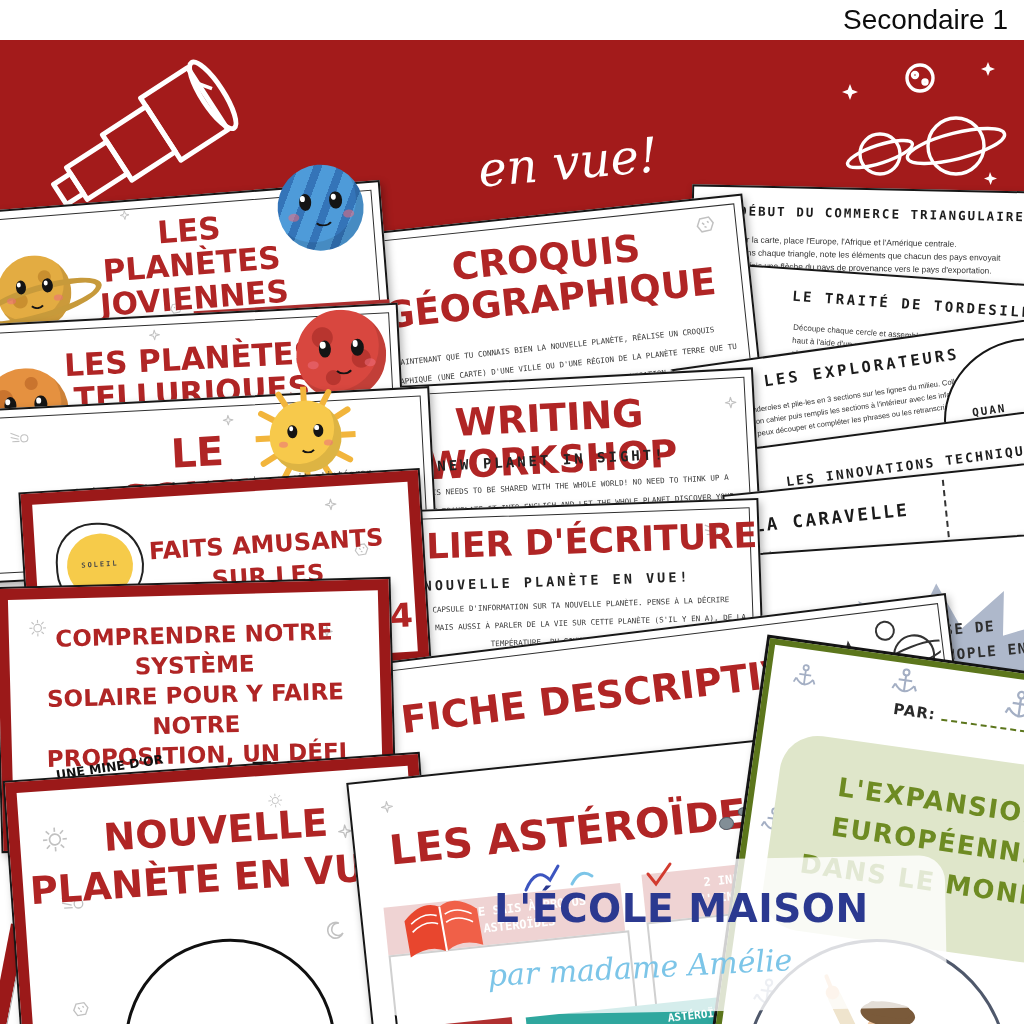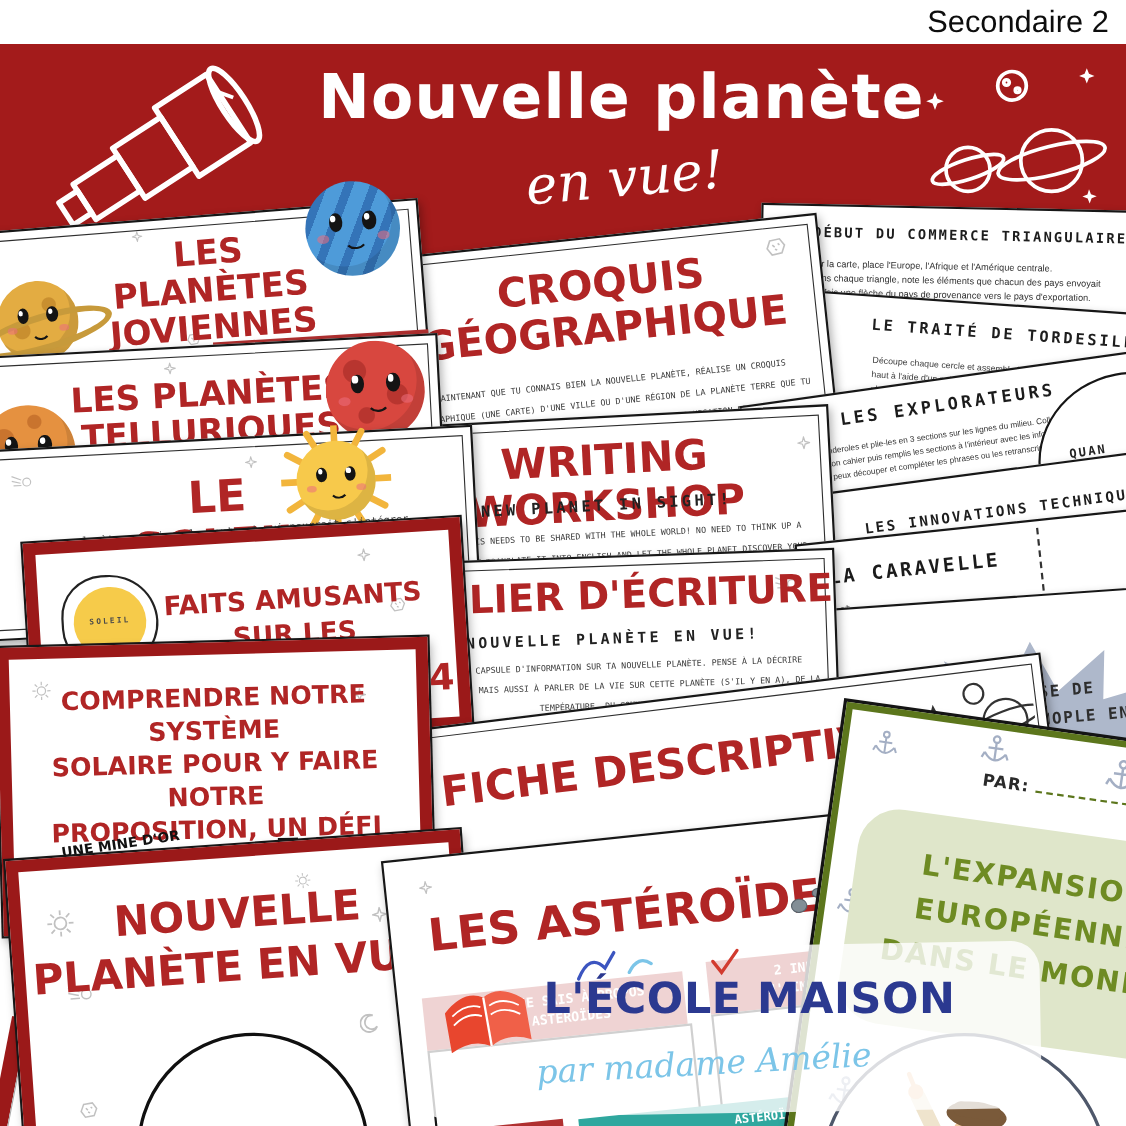--- a/index.html
+++ b/index.html
@@ -89,35 +89,33 @@
         <rect x="16" y="24" width="2.4" height="2.4"></rect>
       <rect x="25" y="24" width="2.4" height="2.4"></rect>
         <rect x="20" y="26" width="2.4" height="2.4"></rect>
       </symbol>
   </defs>
 </svg>
 
 <div id="page">
 
   <div class="abs" style="top:0;right:16px;height:40px;line-height:40px;font-size:28px;color:#0d0d0d;
-              font-family:'Liberation Sans',sans-serif;">Secondaire 2</div>
+              font-family:'Liberation Sans',sans-serif;">Secondaire 1</div>
 
   <div class="abs" id="banner" style="left:0;top:40px;width:1024px;height:200px;background:#A31B1B;z-index:1;">
     <svg class="abs" style="left:24px;top:4px;" width="240" height="192" viewBox="0 0 240 192">
       <g fill="none" stroke="#fff" stroke-width="5" stroke-linejoin="round" transform="rotate(-33 120 96)">
         <rect x="20" y="84" width="20" height="24"></rect>
         <rect x="40" y="77" width="48" height="38"></rect>
         <rect x="88" y="69" width="52" height="54"></rect>
         <rect x="140" y="59" width="56" height="74"></rect>
         <ellipse cx="202" cy="96" rx="11" ry="39"></ellipse>
         <path d="M196 78 l9 12" stroke-width="3.5"></path>
       </g>
     </svg>
-    <div class="abs" style="left:278px;top:16px;width:574px;text-align:center;font-size:56px;font-weight:800;
-                color:#fff;letter-spacing:1px;">Nouvelle planète</div>
     <div class="abs" style="left:408px;top:94px;width:320px;text-align:center;font-size:48px;color:#fff;
                 font-family:'DejaVu Serif',serif;font-style:italic;transform:rotate(-5deg);">en vue!</div>
     <svg class="abs" style="right:14px;top:14px;" width="172" height="148" viewBox="0 0 172 148">
       <g fill="none" stroke="#fff" stroke-width="3.4">
         <circle cx="118" cy="92" r="28"></circle>
         <ellipse cx="118" cy="92" rx="50" ry="13" transform="rotate(-14 118 92)"></ellipse>
         <circle cx="42" cy="100" r="20"></circle>
         <ellipse cx="42" cy="100" rx="34" ry="9" transform="rotate(-18 42 100)"></ellipse>
         <circle cx="82" cy="24" r="13"></circle>
           <circle cx="77" cy="21" r="2.5"></circle>

